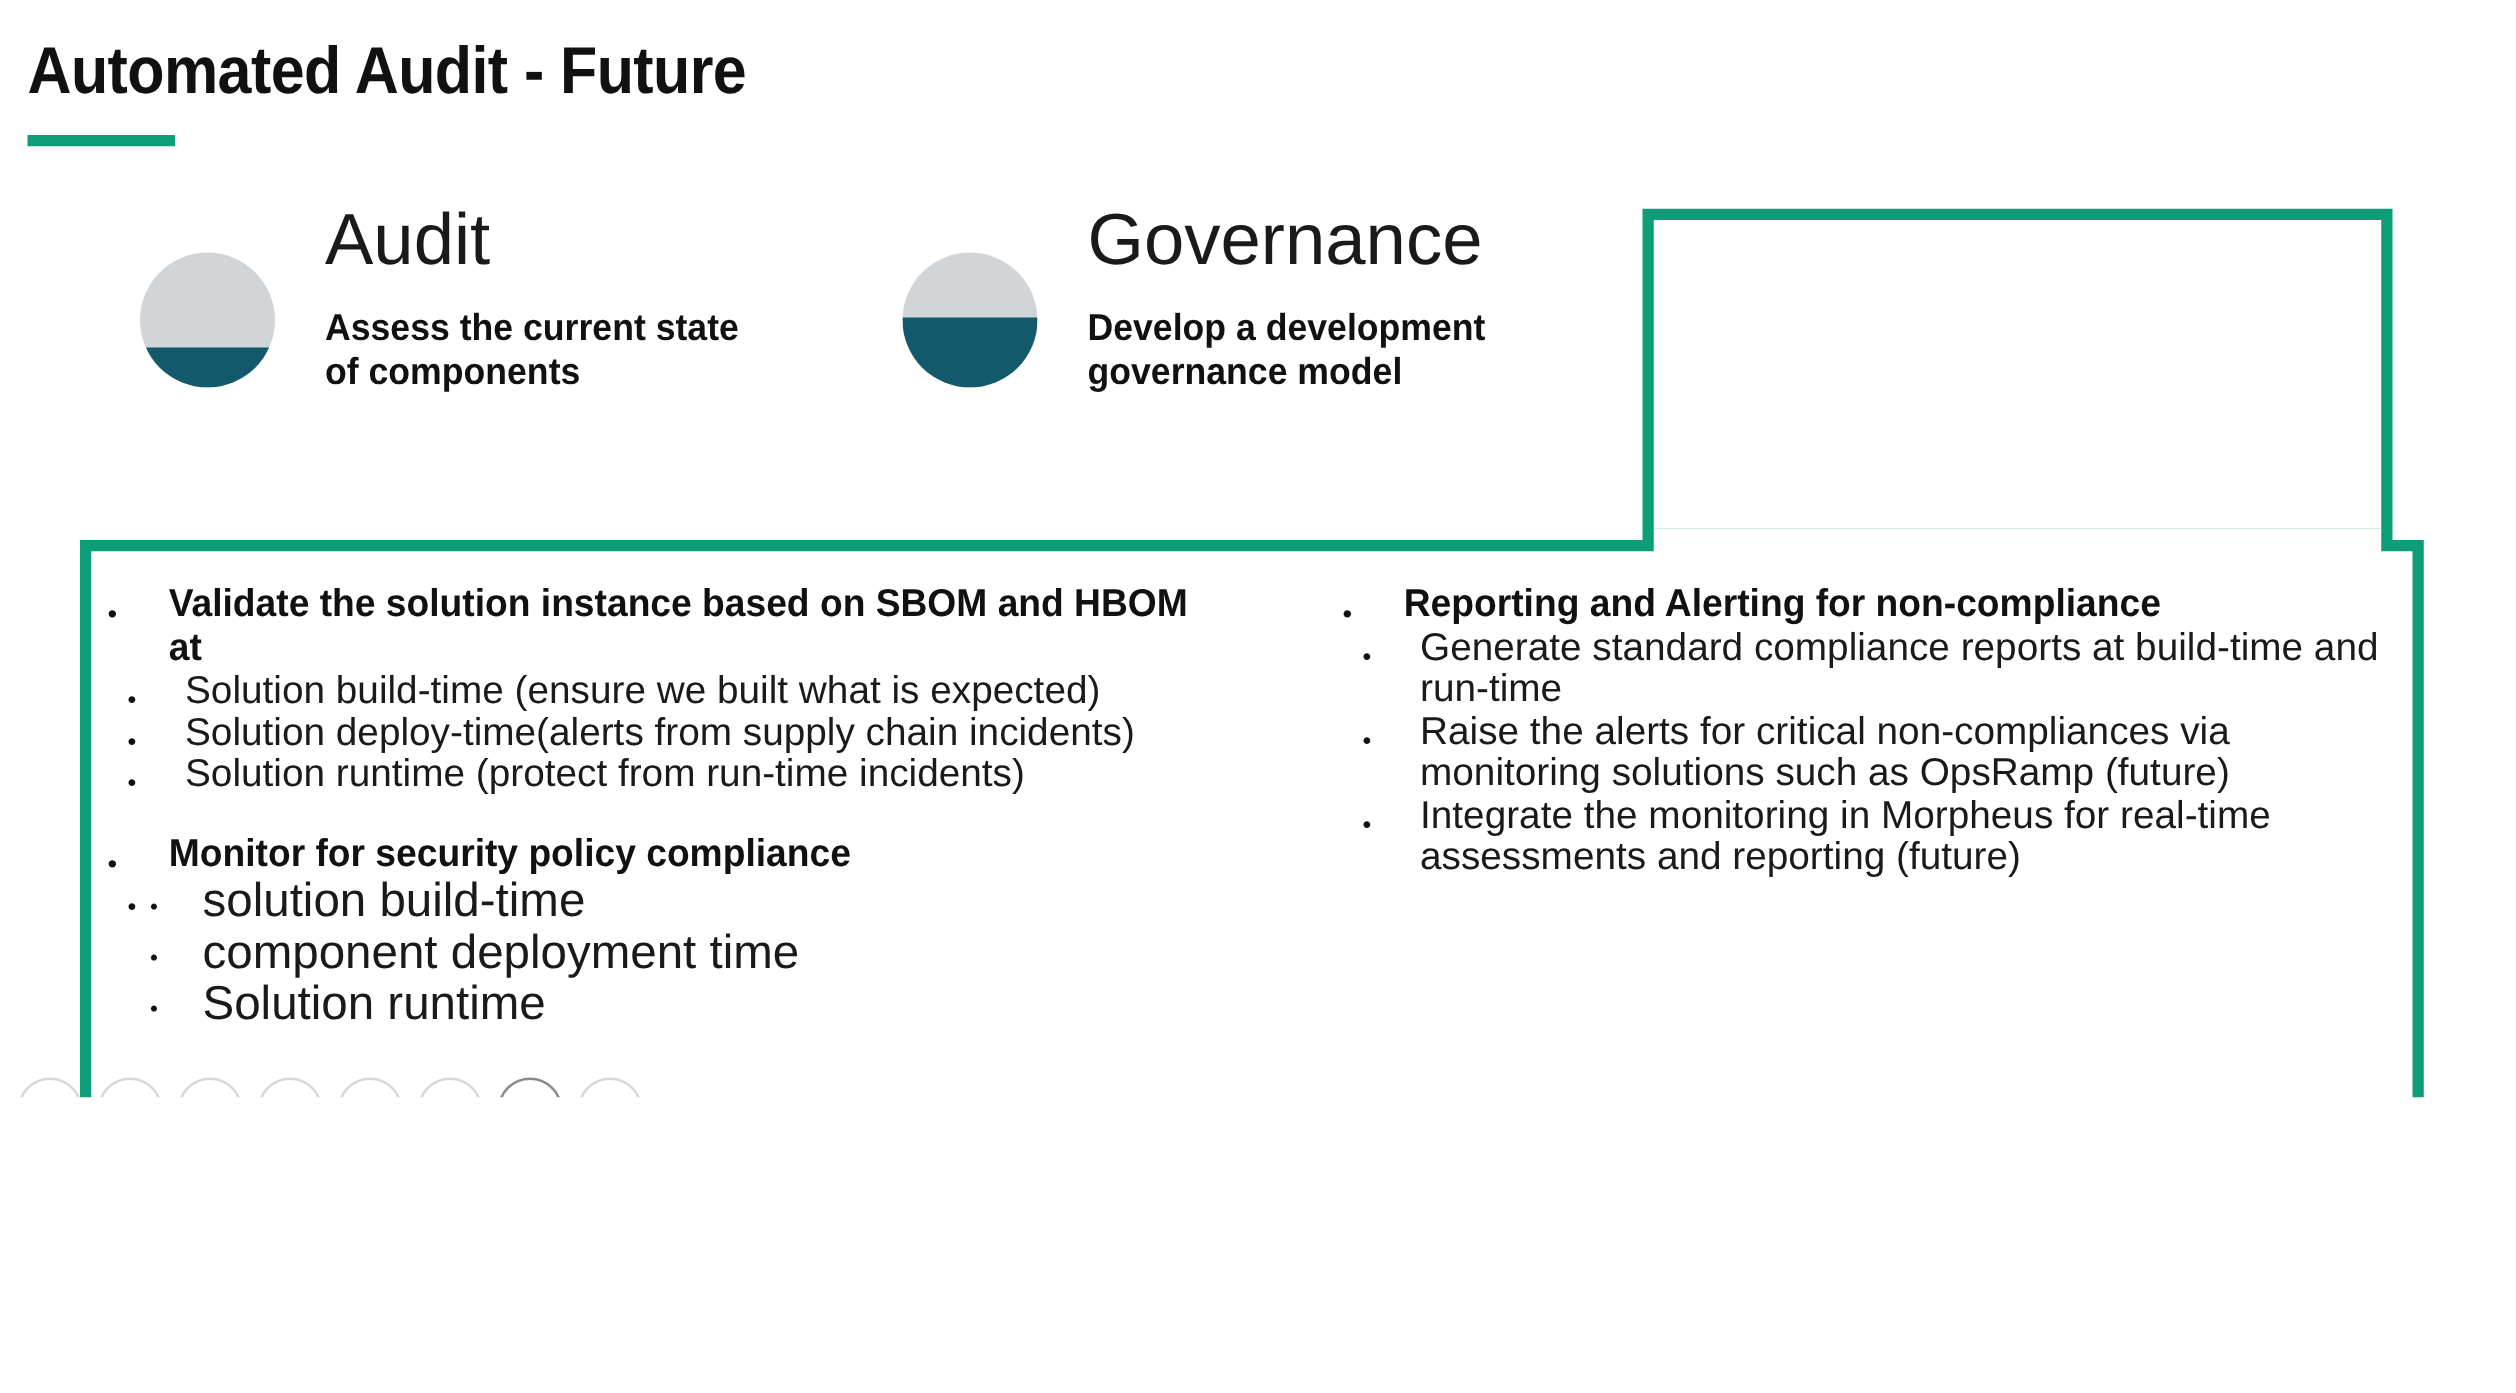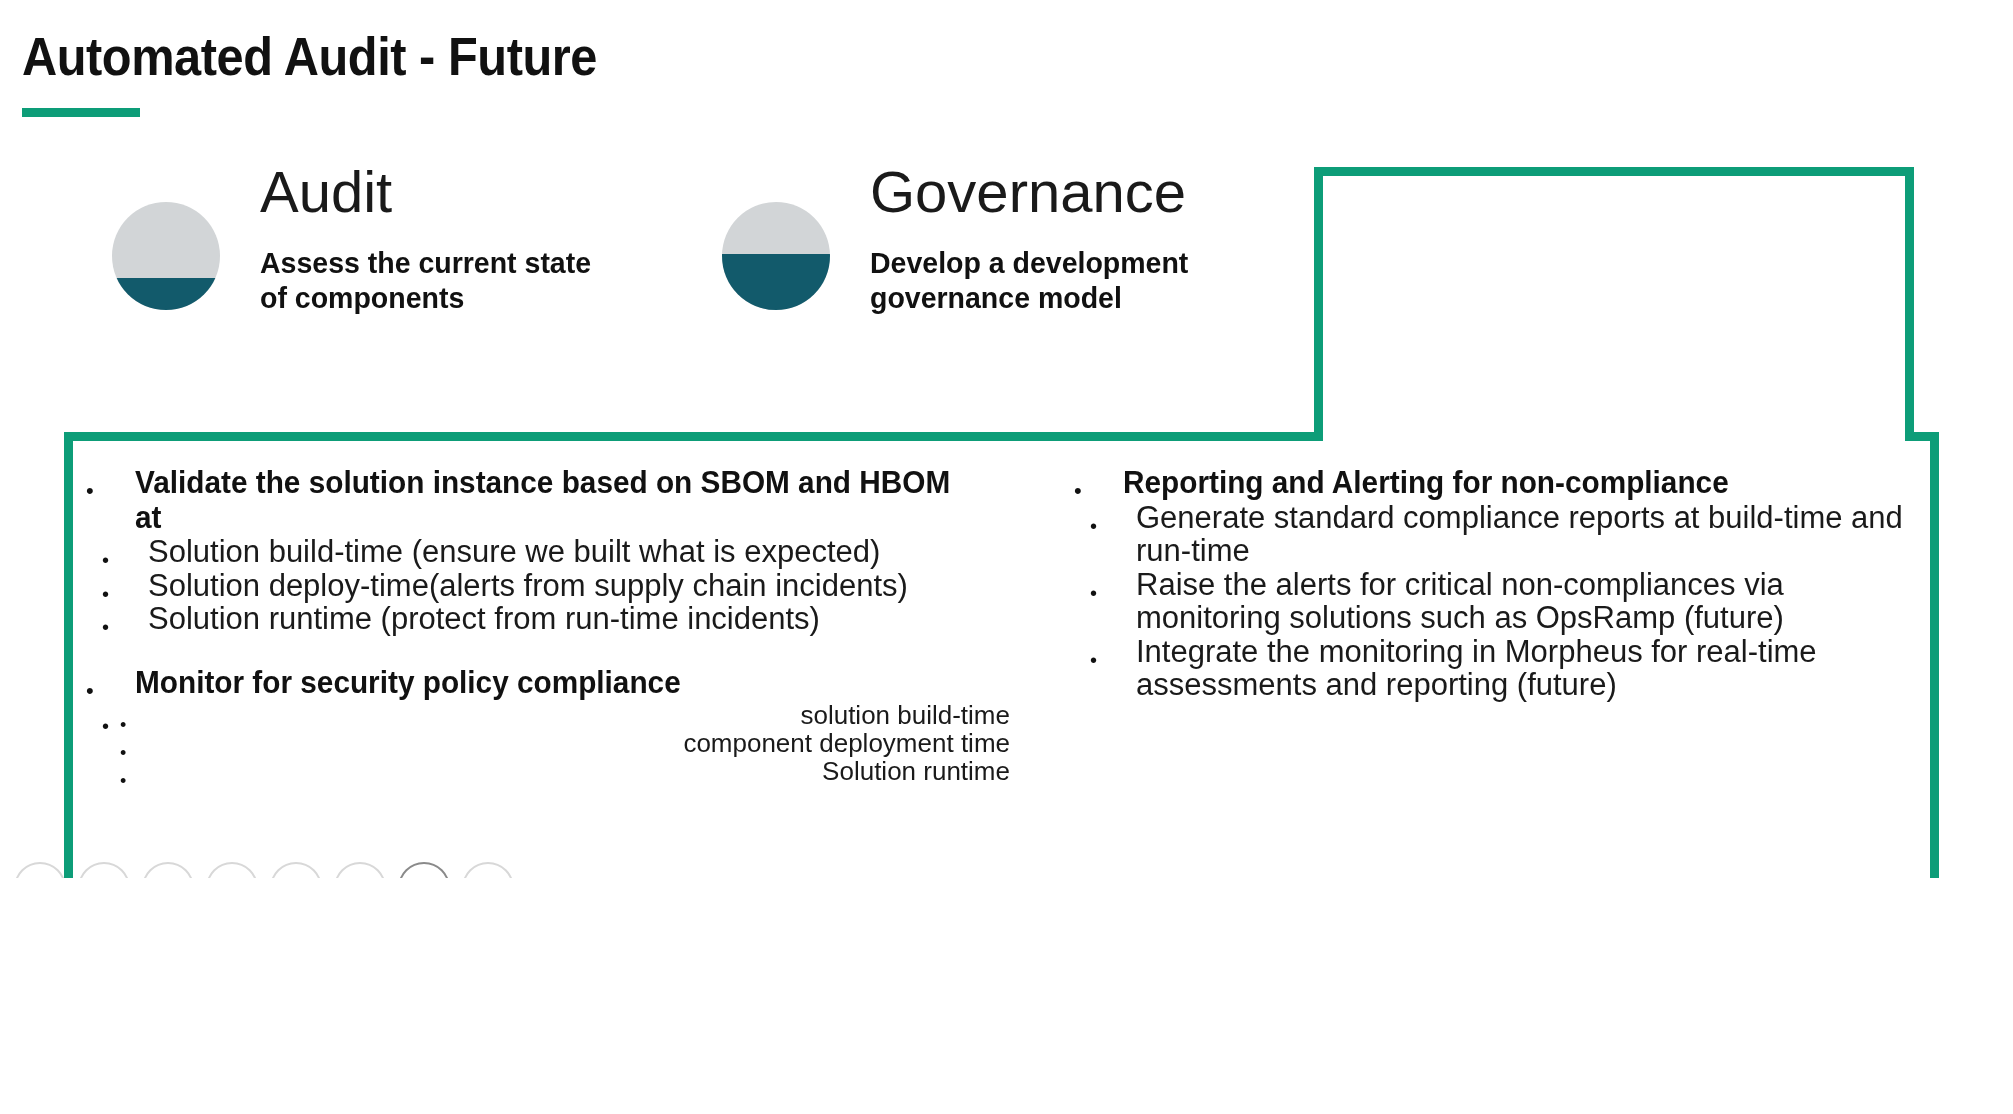--- a/index.html
+++ b/index.html
@@ -194,25 +194,24 @@
     margin-left: 68px;
     margin-top: 2px;
   }
   .l3 > li.item > .bullet {
     left: 40px;
     top: 15px;
     font-size: 18px;
   }
   .l3 > li.item > .txt {
     margin-left: 82px;
-    font-size: 26px;
+    font-size: 38px;
     font-weight: 400;
     line-height: 1.08;
     color: #1a1a1a;
-    text-align: right;
   }
   .gap { height: 28px; }
 
   
   #hpe-logo {
     position: absolute;
     left: 22px;
     top: 1050px;
     width: 165px;
     height: 48px;

